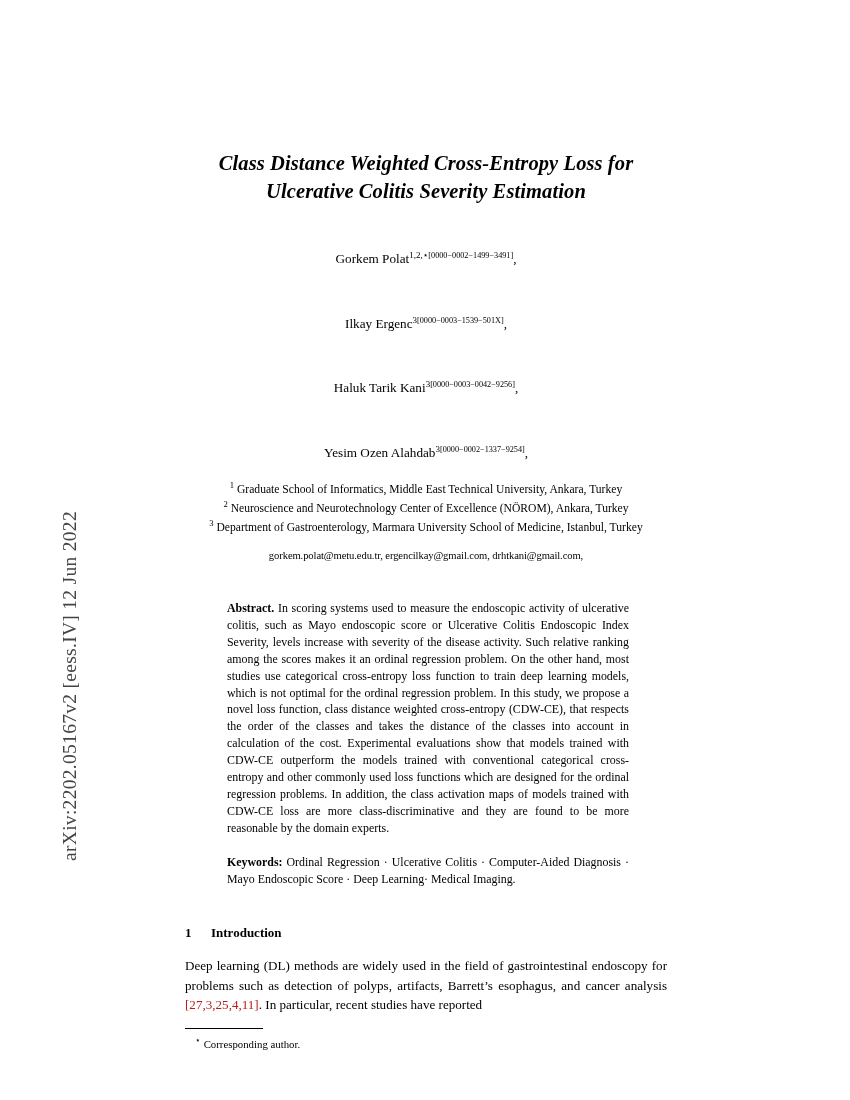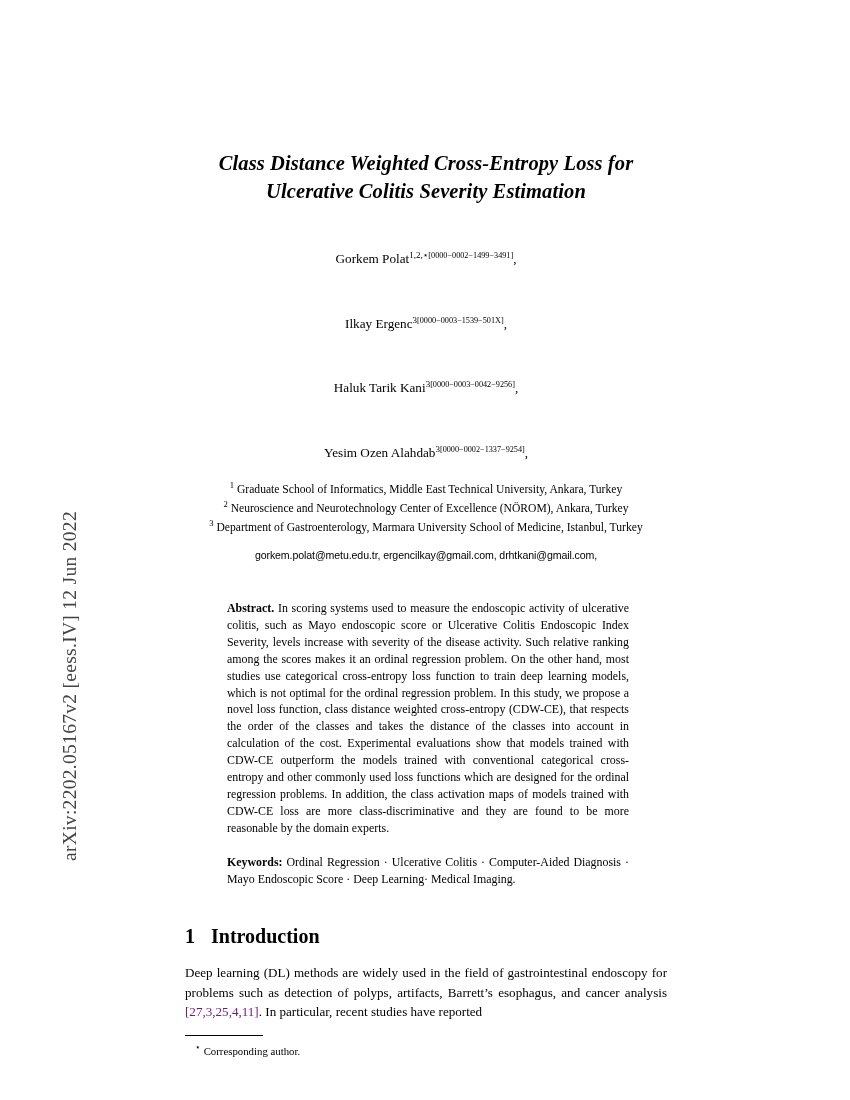--- a/index.html
+++ b/index.html
@@ -90,21 +90,21 @@
     display: block;
   }
   .affiliations .marker {
     font-size: 8.6px;
     vertical-align: super;
   }
 
   .emails {
     margin-top: 11px;
     text-align: center;
-    font-family: Liberation Sans, sans-serif;
+    font-family: Liberation Serif, serif;
     font-size: 10.6px;
     line-height: 1.62;
     letter-spacing: -0.1px;
   }
 
   .abstract-block {
     margin-top: 36px;
     margin-left: 42px;
     margin-right: 38px;
     font-size: 11.9px;
@@ -122,37 +122,37 @@
     font-size: 11.9px;
     line-height: 1.42;
     text-align: justify;
   }
   .keywords .head {
     font-weight: bold;
   }
 
   .section-head {
     margin-top: 38px;
-    font-size: 20px;
+    font-size: 13px;
     font-weight: bold;
   }
   .section-head .num {
     display: inline-block;
     width: 26px;
   }
 
   .body-par {
     margin-top: 15px;
     font-size: 13.1px;
     line-height: 1.47;
     text-align: justify;
   }
 
   .cite {
-    color: #701a75;
+    color: #b91c1c;
     margin-top: 25px;
   }
 
   .footnote-rule {
     margin-top: 14px;
     width: 78px;
     height: 1px;
     background: #000000;
   }
   .footnote {

